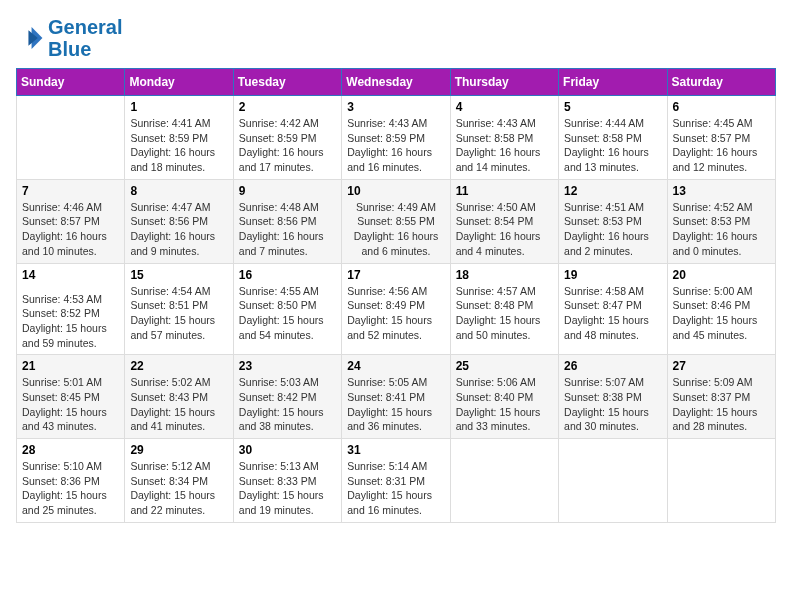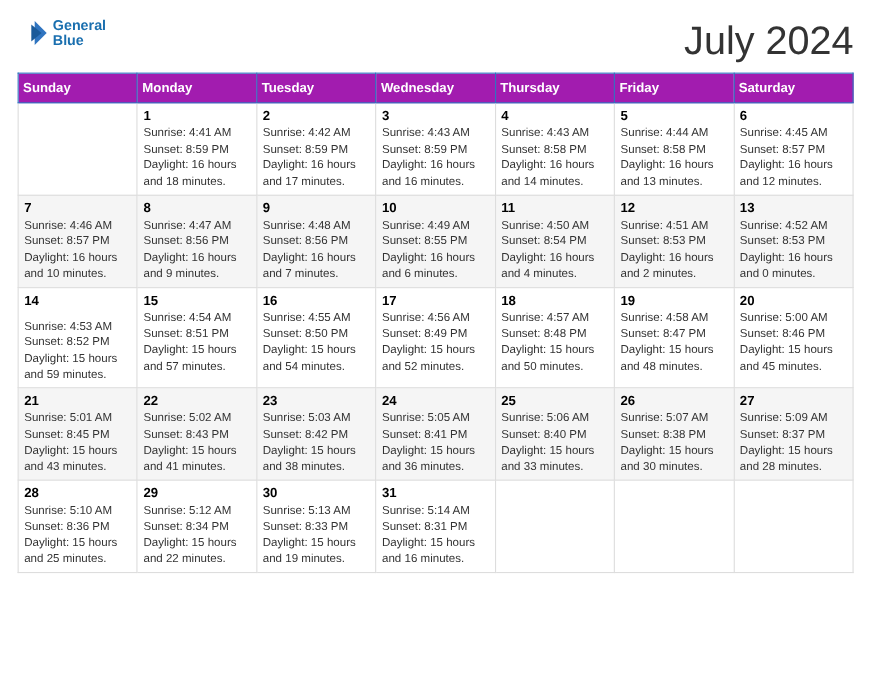--- a/index.html
+++ b/index.html
@@ -15,21 +15,21 @@
       justify-content: space-between;
       align-items: flex-start;
       margin-bottom: 8px;
     }
     .logo {
       display: flex;
       align-items: center;
       gap: 4px;
     }
     .logo-text {
-      font-size: 13px;
+      font-size: 20px;
       font-weight: bold;
       color: #333;
       line-height: 1.1;
     }
     .logo-text span {
       color: #1a6faf;
     }
     .logo-icon {
       width: 28px;
       height: 28px;
@@ -100,21 +100,20 @@
     <svg class="logo-icon" viewBox="0 0 36 36">
       <polygon points="20,4 34,18 20,32" fill="#2f74c0"></polygon>
       <polygon points="16,8 28,18 16,28" fill="#1a5a9a"></polygon>
     </svg>
     <div class="logo-text">
       <div><span>General</span></div>
       <div style="color:#2f74c0;"><span>Blue</span></div>
     </div>
   </div>
   <div class="title-block">
-    <div class="month-title">July 2024</div>
   </div>
 </div>
 
 <table>
   <thead>
     <tr>
     <th>Sunday</th>
         <th>Monday</th>
         <th>Tuesday</th>
         <th>Wednesday</th>
@@ -186,21 +185,21 @@
         </td>
         <td>
           <span class="day-num">9</span>
           <div class="day-info" style="white-space: pre-line;">Sunrise: 4:48 AM
 Sunset: 8:56 PM
 Daylight: 16 hours
 and 7 minutes.</div>
         </td>
         <td>
           <span class="day-num">10</span>
-          <div class="day-info" style="white-space: pre-line;">Sunrise: 4:49 AM
+          <div class="day-info" style="white-space: pre-line; text-align: center;">Sunrise: 4:49 AM
 Sunset: 8:55 PM
 Daylight: 16 hours
 and 6 minutes.</div>
         </td>
         <td>
           <span class="day-num">11</span>
           <div class="day-info" style="white-space: pre-line;">Sunrise: 4:50 AM
 Sunset: 8:54 PM
 Daylight: 16 hours
 and 4 minutes.</div>

